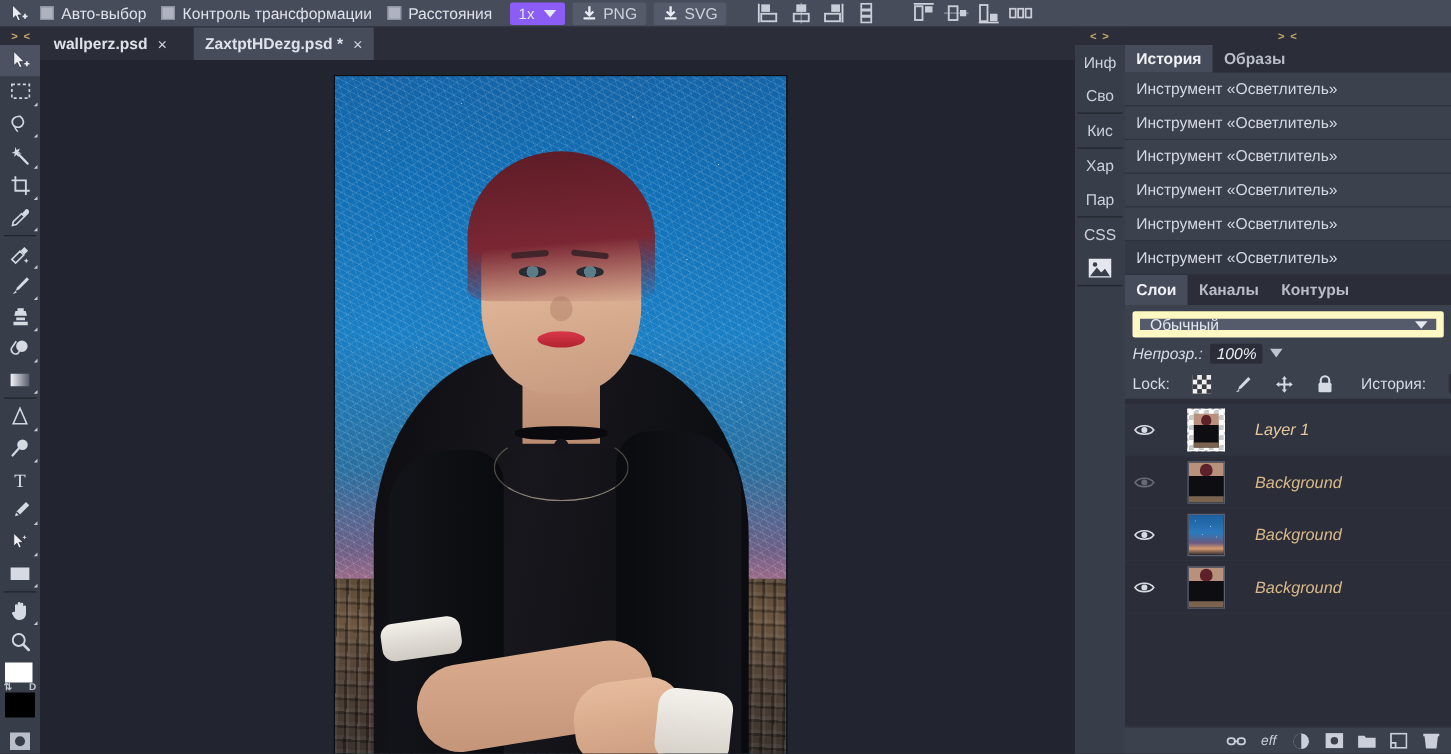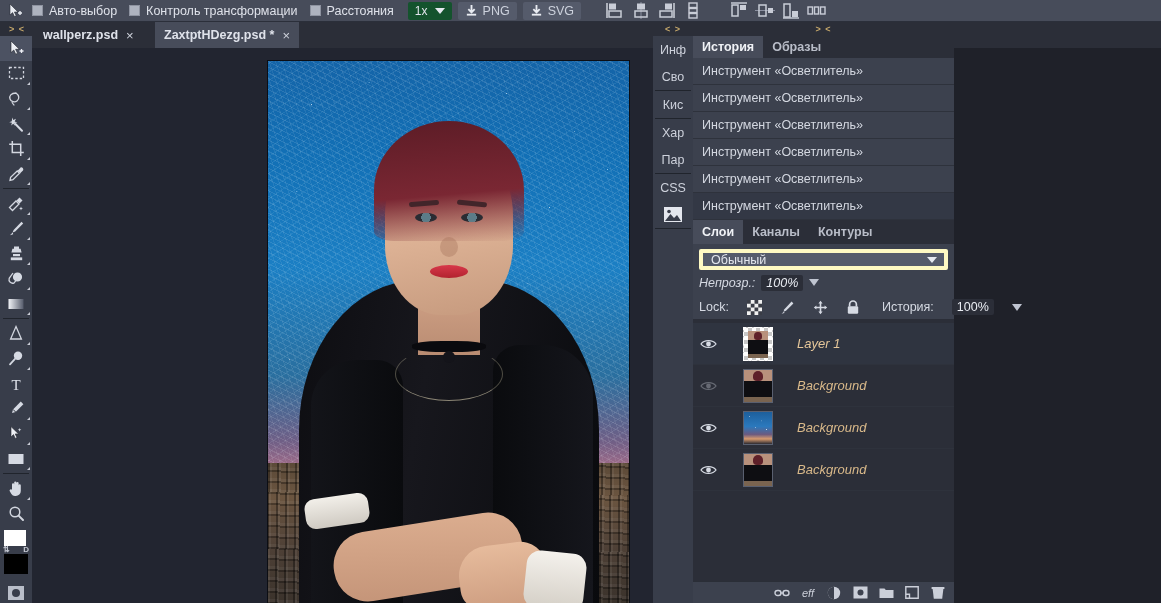--- a/index.html
+++ b/index.html
@@ -3,21 +3,21 @@
 <meta charset="utf-8">
 <style>
   * { box-sizing: border-box; margin: 0; padding: 0; }
   html, body {
     width: 1161px; height: 603px;
     background: #1f2129;
     font-family: "Liberation Sans", sans-serif;
     overflow: hidden;
     color: #c8cbd4;
   }
-  #app { position: relative; width: 954px; height: 603px; }
+  #app { position: relative; width: 1161px; height: 603px; }
 
   
   .topbar {
     position: absolute; left: 0; top: 0; width: 1161px; height: 22px;
     background: #474c5a;
     display: flex; align-items: center;
     border-bottom: 1px solid #2b2f3a;
   }
   .tb-toolicon {
     width: 30px; height: 22px;
@@ -27,21 +27,21 @@
     display: flex; align-items: center; gap: 6px;
     padding: 0 10px 0 2px; height: 22px;
     font-size: 12.5px; color: #dfe2ea; white-space: nowrap;
   }
   .cbox {
     width: 11px; height: 11px; background: #aeb3bf;
     border: 1px solid #8e93a0; flex: none;
   }
   .zoomsel {
     display: flex; align-items: center; gap: 7px;
-    background: #14532d; border-radius: 2px;
+    background: #8b5cf6; border-radius: 2px;
     height: 18px; padding: 0 7px; margin-left: 4px;
     font-size: 12px; color: #e2e5ec;
   }
   .caret-d {
     width: 0; height: 0;
     border-left: 5px solid transparent; border-right: 5px solid transparent;
     border-top: 6px solid #e6e9f0;
   }
   .dlbtn {
     display: flex; align-items: center; gap: 5px;
@@ -304,21 +304,21 @@
     padding-left: 9px; font-size: 12.5px; color: #d4d8e1;
     border-bottom: 1px solid #2e323c;
   }
   .hist-item.current { background: #333845; }
 
   .layers-head { display: flex; height: 24px; background: #2b2e38; }
 
   .layers-body { background: #3c414e; padding: 5px 6px 0; }
   .blendsel {
     position: relative; height: 21px; background: #555b6b;
-    border: 4px solid #fef9c3; border-radius: 2px;
+    border: 6px solid #fef9c3; border-radius: 2px;
     display: flex; align-items: center; padding: 0 8px;
     font-size: 12.5px; color: #e4e7ee; text-align: center;
   }
   .blendsel .caret-d { position: absolute; right: 7px; }
   .row-opa {
     display: flex; align-items: center; gap: 6px;
     height: 25px; font-size: 12.5px; color: #d6dae3; font-style: italic;
   }
   .numbox {
     background: #2b2e38; border-radius: 2px; padding: 1px 5px;

